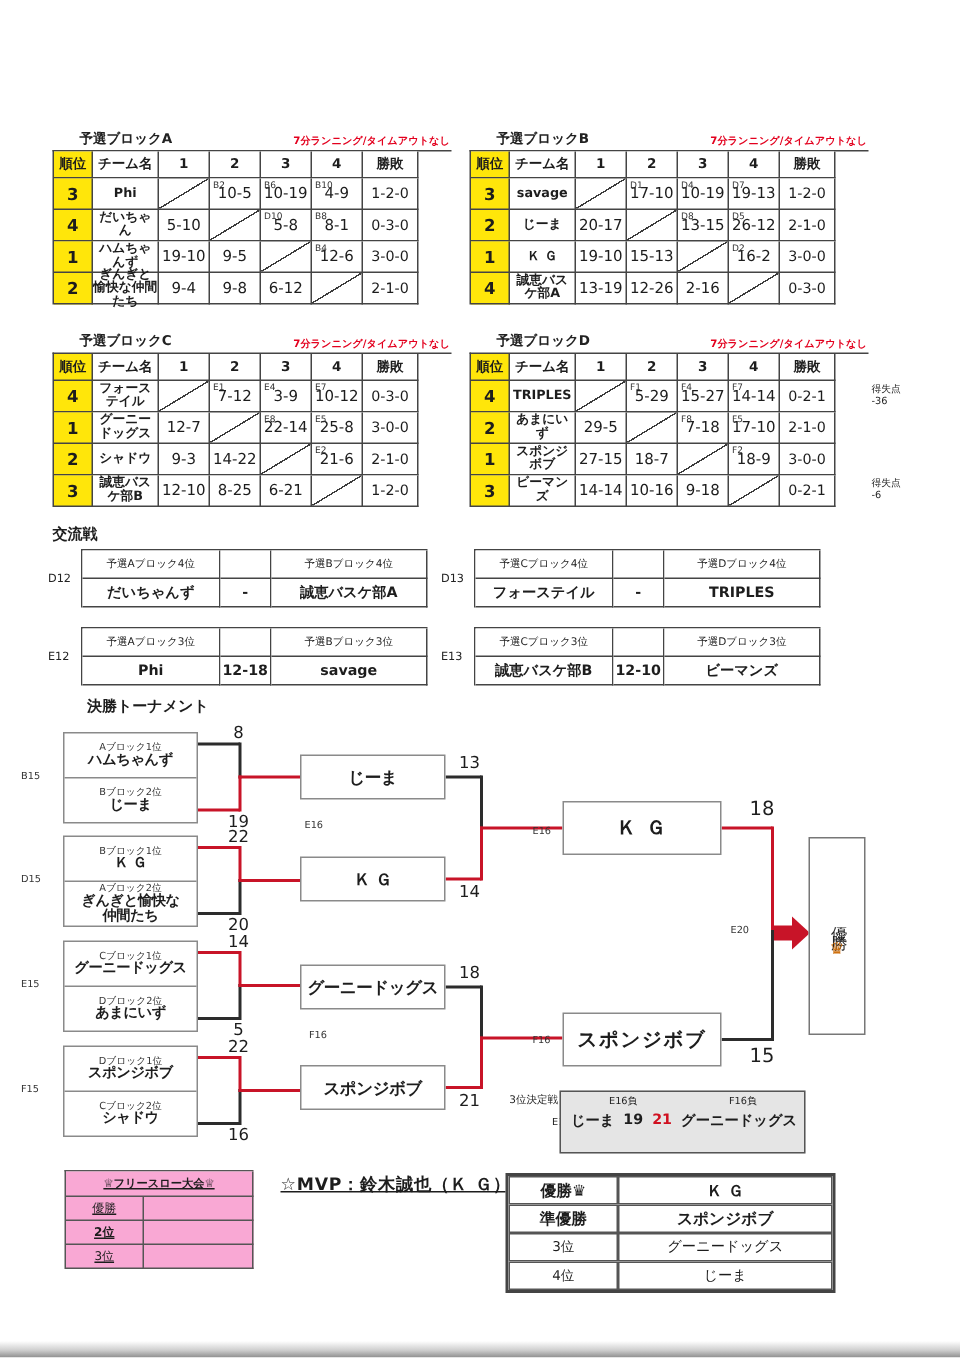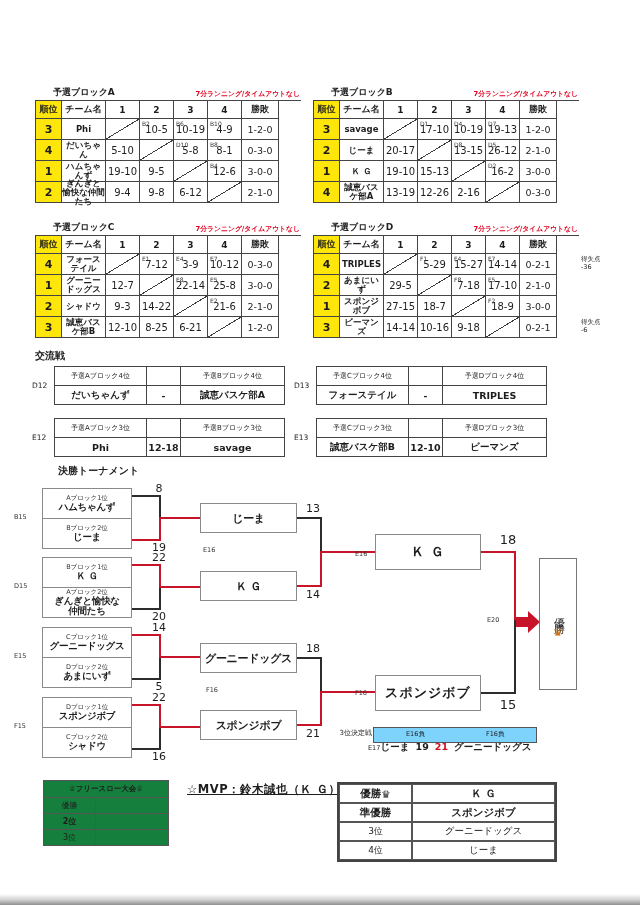--- a/index.html
+++ b/index.html
@@ -72,29 +72,29 @@
   .fm:nth-of-type(1) .fsc{top:-2px;}
   .fm:nth-of-type(2) .fsc{top:22px;}
   .tag{position:absolute;font-size:6.5px;color:#333;}
   #arrow-rect{left:516px;top:617px;width:12px;height:10px;background:#c81428;}
   #arrow-head{left:528px;top:611px;width:0;height:0;border-top:11px solid transparent;border-bottom:11px solid transparent;border-left:12px solid #c81428;}
   #champ{left:539px;top:558px;width:38px;height:132px;border:1.5px solid #777;box-sizing:border-box;display:flex;flex-direction:column;align-items:center;justify-content:center;gap:5px;background:#fff;}
   #champ .ch{font-size:11px;color:#222;}
   #champ .crown{font-size:11px;color:#cf7110;}
   #third-label{left:326px;top:728px;width:46px;font-size:7px;text-align:right;}
   #third-id{left:344px;top:744px;font-size:6.5px;margin-left:24px;}
-  #third{left:373px;top:727px;width:164px;height:16px;border:1px solid #555;box-sizing:border-box;background:#7dd3fc;}
+  #third{left:373px;top:727px;width:164px;height:42px;border:1px solid #555;box-sizing:border-box;background:#e5e5e5;}
   #third .ttag1{position:absolute;left:32px;top:2px;font-size:6.5px;}
   #third .ttag2{position:absolute;left:112px;top:2px;font-size:6.5px;}
   #third .tline{position:absolute;left:0;top:13px;width:164px;display:flex;justify-content:center;gap:6px;font-size:9.5px;font-weight:bold;}
   #third .redsc{color:#d01020;}
   
   #ft{left:43px;top:780px;width:125px;border-top:1px solid #555;border-left:1px solid #555;}
   .ftrow{display:flex;}
-  .ftc{box-sizing:border-box;border-right:1px solid #555;border-bottom:1px solid #555;display:flex;align-items:center;justify-content:center;background:#15803d;}
+  .ftc{box-sizing:border-box;border-right:1px solid #555;border-bottom:1px solid #555;display:flex;align-items:center;justify-content:center;background:#f9a8d4;text-decoration:underline;}
   .fthead{width:125px;height:17px;font-size:7.5px;font-weight:bold;}
   .ftl{width:52px;height:16px;font-size:8px;}
   .ftv{width:73px;height:16px;}
   .ftrow:nth-of-type(2) .ftl{font-weight:bold;}
   #mvp{left:187px;top:782px;font-size:11.5px;font-weight:bold;text-decoration:underline;letter-spacing:0.5px;}
   #stand{left:337px;top:782px;width:216px;border:2px solid #444;background:#fff;}
   .strow{display:flex;}
   .stc{box-sizing:border-box;border:1px solid #555;display:flex;align-items:center;justify-content:center;height:19px;background:#fff;}
   .stl{width:73px;font-size:9px;}
   .stt{width:143px;font-size:9.5px;}

